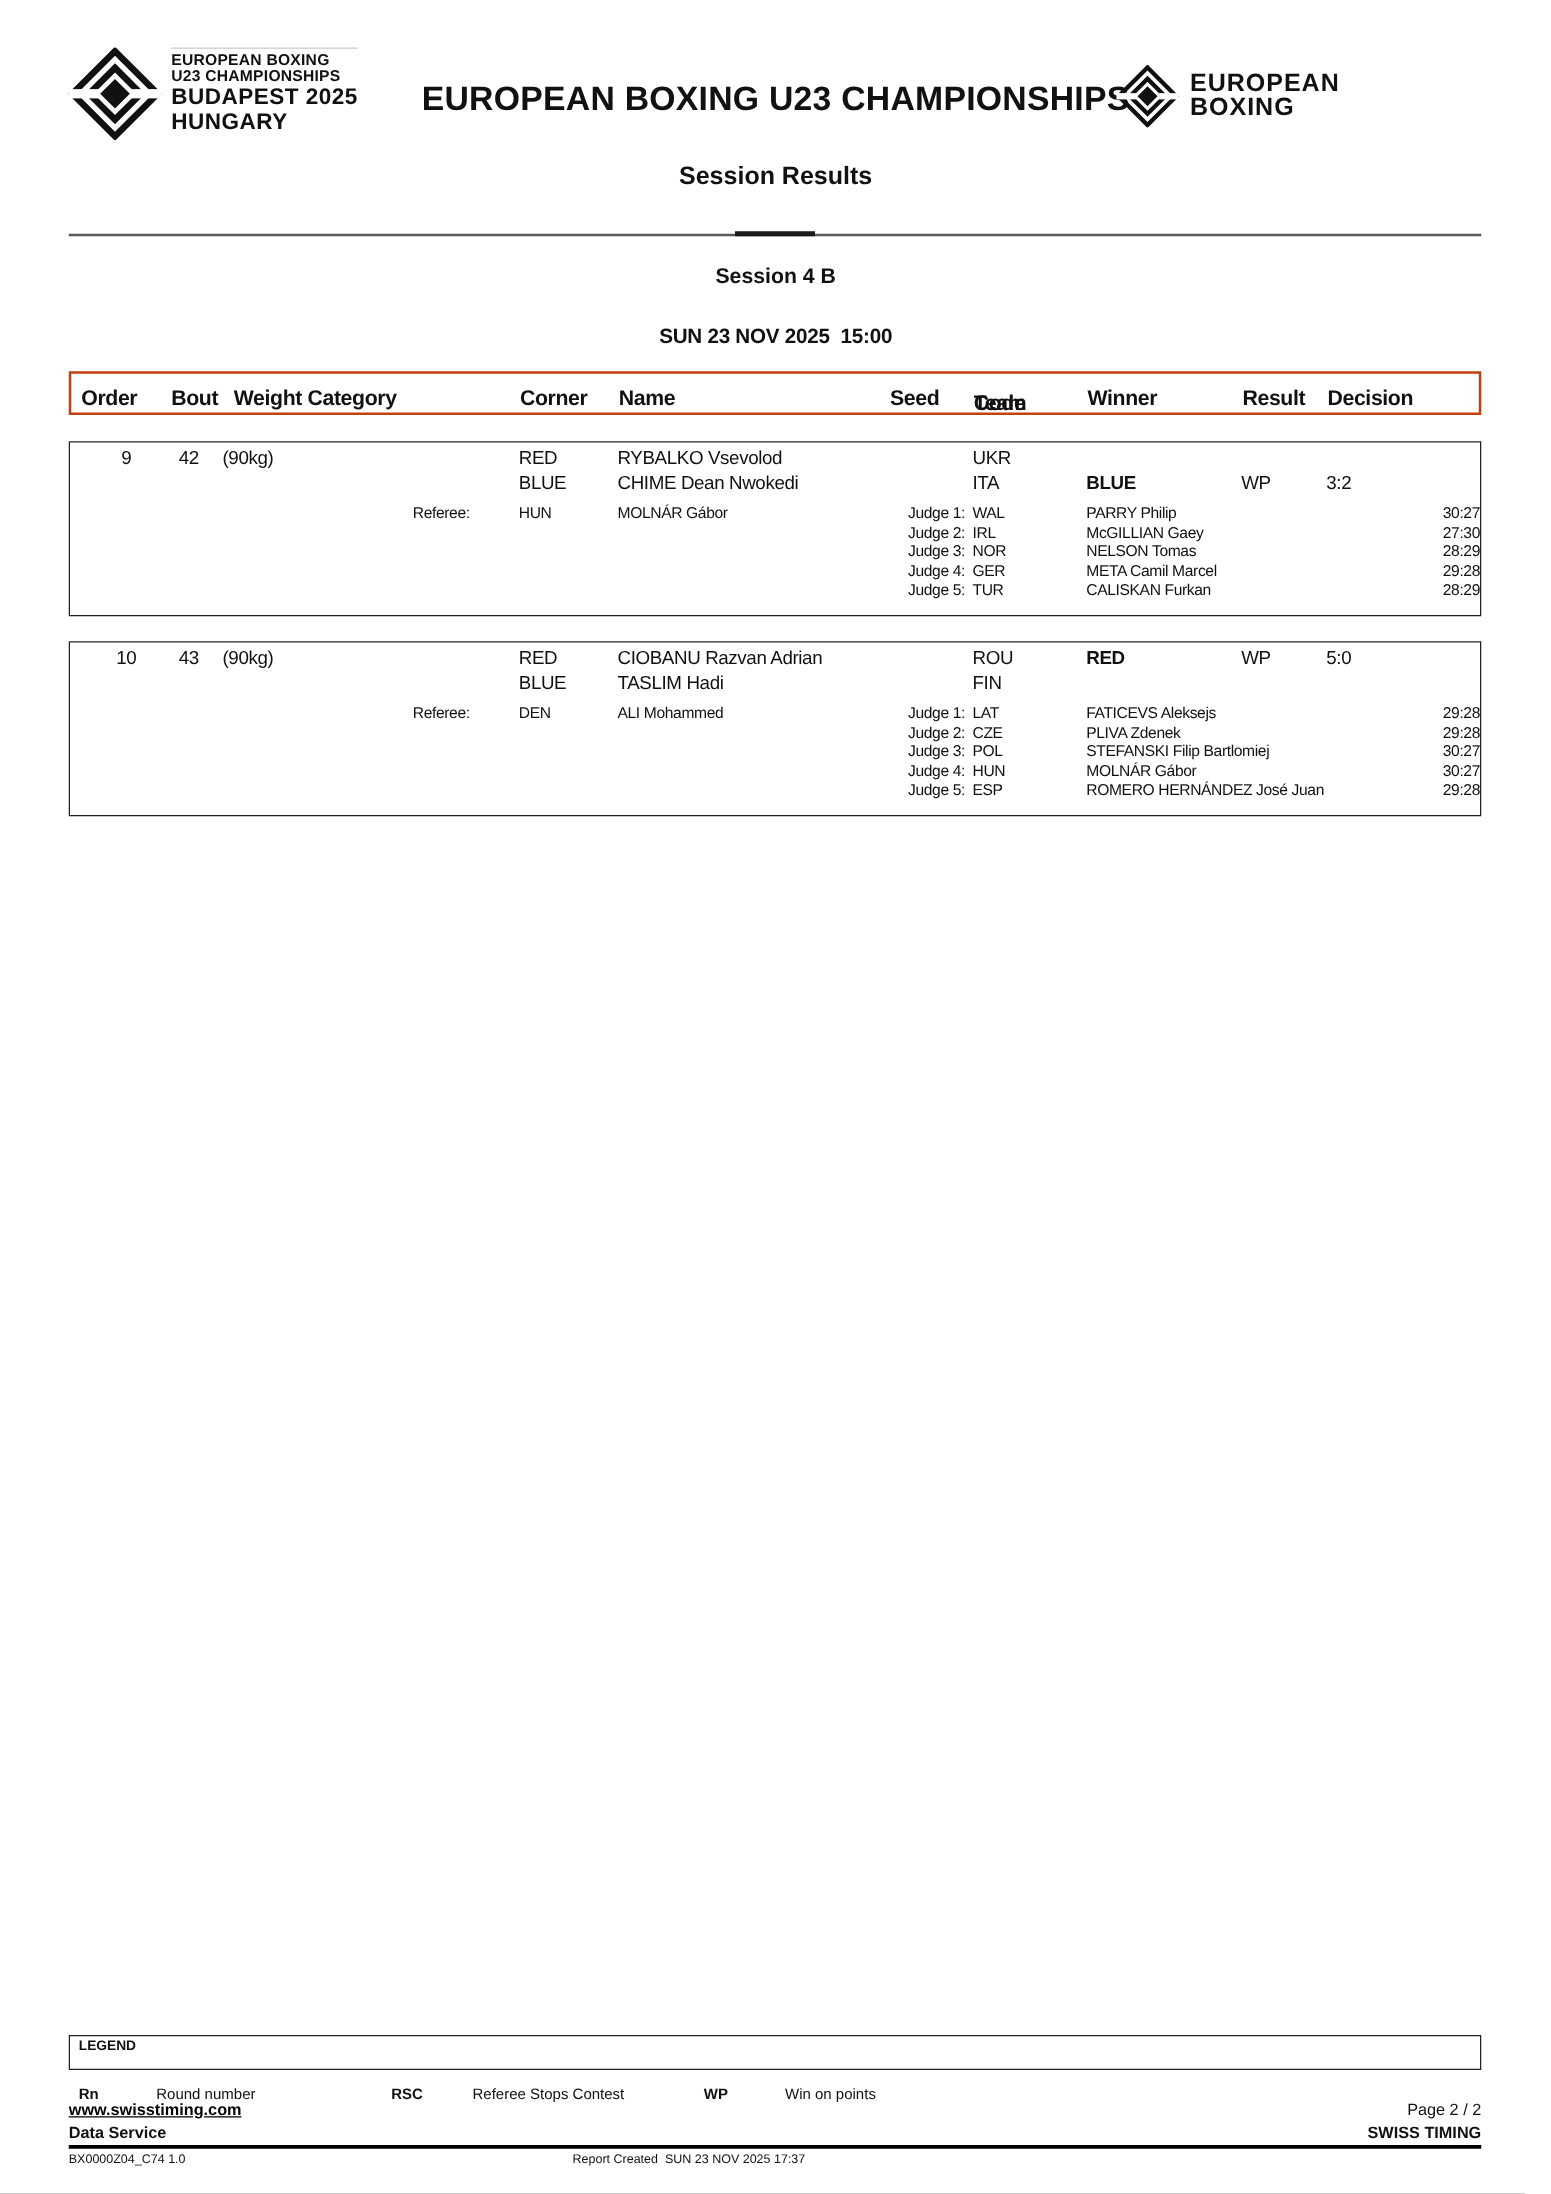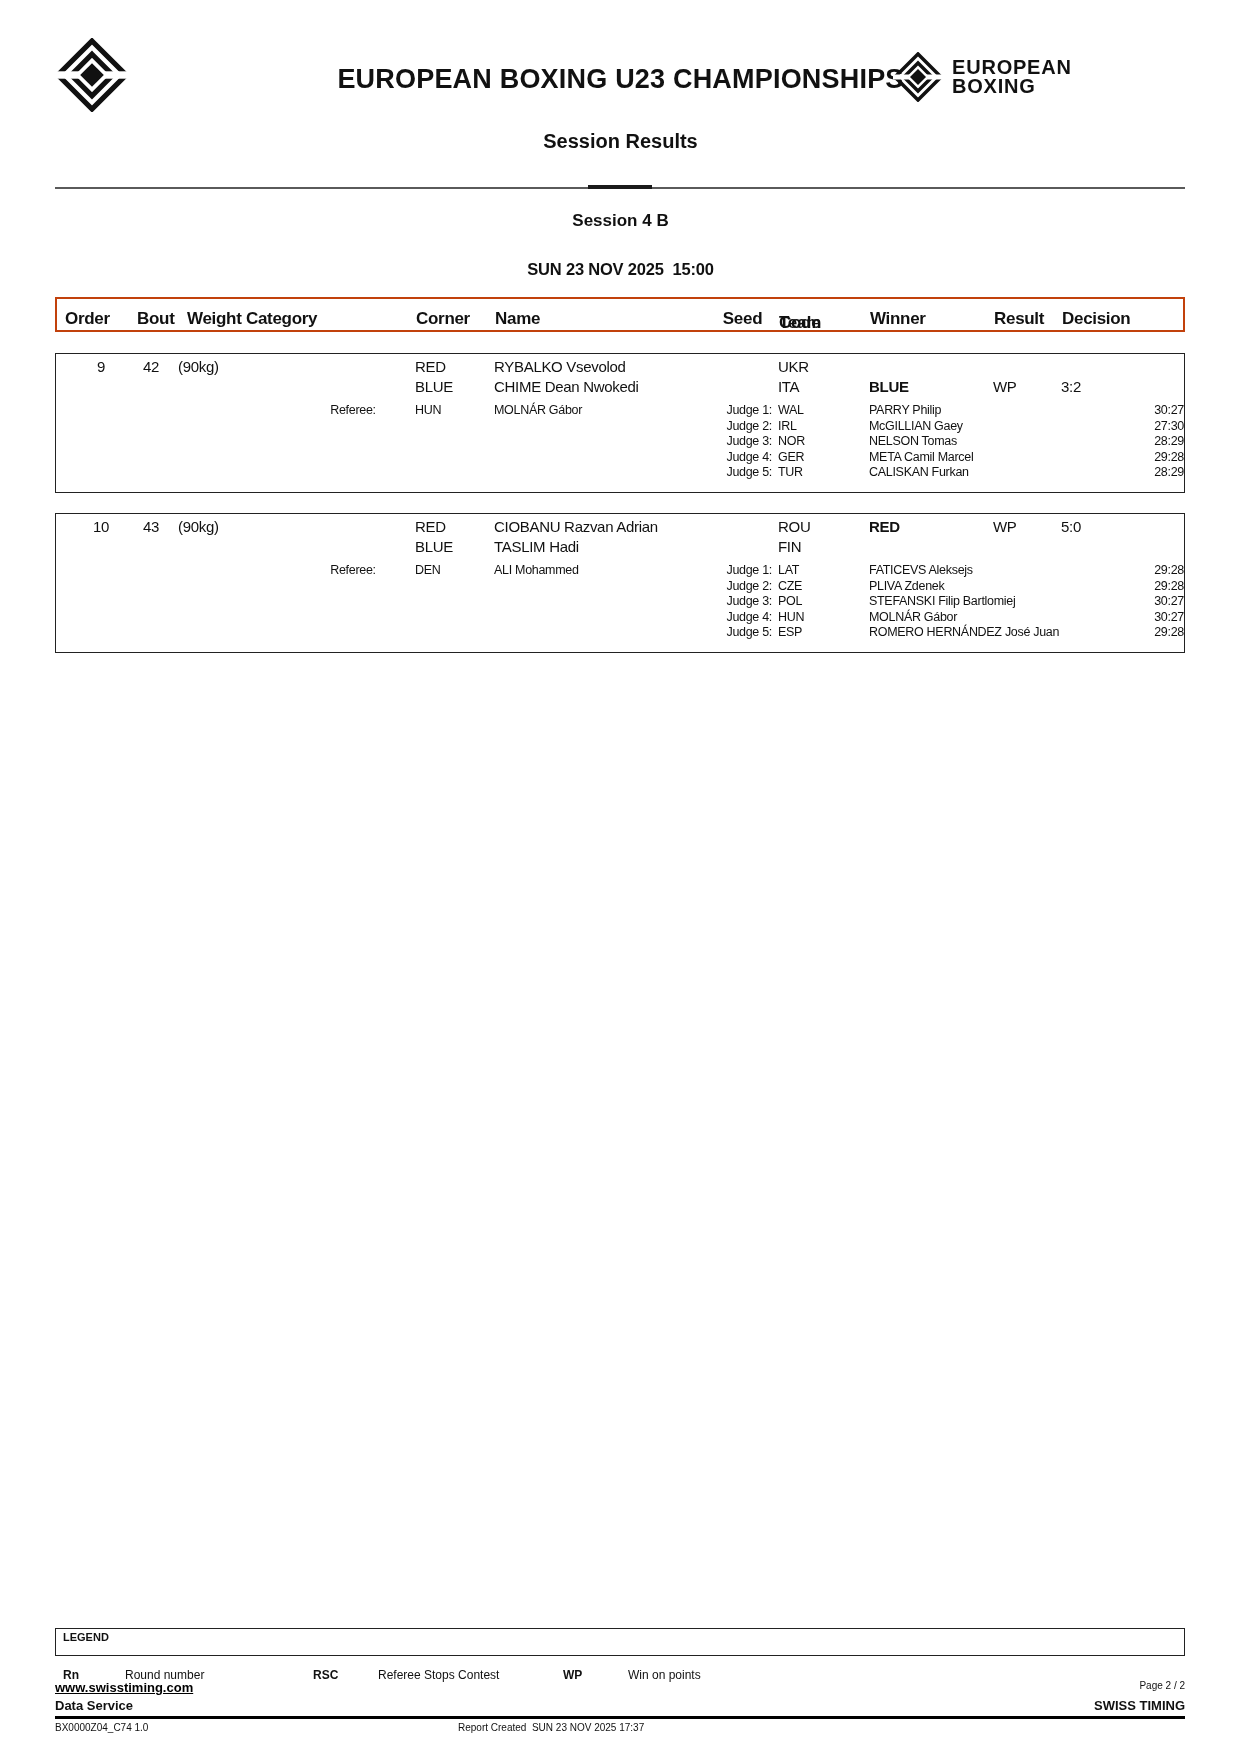--- a/index.html
+++ b/index.html
@@ -51,21 +51,21 @@
   .row-red  { top:3px; }
   .row-blue { top:23px; }
   .judge-row { height:16px; font-size:12.5px; line-height:16px; }
 
   
   .h-order    { left:8px; }
   .h-bout     { left:80px; }
   .h-weight   { left:130px; }
   .h-corner, .c-corner   { left:359px; }
   .h-name,  .c-name      { left:438px; }
-  .h-seed     { left:655px; width:61px; text-align:center; }
+  .h-seed     { left:655px; width:61px; text-align:left; }
   .h-team,  .c-team      { left:722px; }
   .h-winner, .c-winner   { left:813px; }
   .h-result, .c-result   { left:937px; }
   .h-decision, .c-decision { left:1005px; }
   .c-order    { left:25px; width:40px; text-align:center; }
   .c-bout     { left:75px; width:40px; text-align:center; }
   .c-weight   { left:122px; }
   .c-winner   { font-weight:bold; }
   .c-reflabel   { left:250px; width:94px; text-align:center; }
   .c-judgelabel { left:648px; width:68px; text-align:right; }
@@ -77,41 +77,47 @@
     border:1px solid #222; font-size:12px; }
   .legend-title { position:absolute; left:7px; top:2px; font-size:11px; font-weight:bold; }
   .legend-row { position:absolute; left:0; top:19px; width:100%; height:16px; line-height:16px; }
   .legend-row span { position:absolute; white-space:nowrap;margin-top:19px; }
   .lg-abbr { font-weight:bold; }
   .lg-a1 { left:7px; }  .lg-d1 { left:69px; }
   .lg-a2 { left:257px; } .lg-d2 { left:322px; }
   .lg-a3 { left:507px; } .lg-d3 { left:572px; }
 
   .foot-www  { position:absolute; left:55px; top:1680px; font-size:13px; font-weight:bold; text-decoration:underline; color:#000000; }
-  .foot-page { position:absolute; right:56px; top:1680px; font-size:10px; }
+  .foot-page { position:absolute; right:56px; top:1680px; font-size:13px; }
   .foot-service { position:absolute; left:55px; top:1698px; font-size:13px; font-weight:bold; }
   .foot-brand { position:absolute; right:56px; top:1698px; font-size:13px; font-weight:bold; }
   .foot-rule { position:absolute; left:55px; width:1130px; top:1716px; height:3px; background:#000; }
   .foot-code { position:absolute; left:55px; top:1722px; font-size:10px; }
   .foot-created { position:absolute; left:458px; top:1722px; font-size:10px; white-space:pre; }
 </style>
 </head>
 <body>
 
 <div class="page">
 
   <div class="budapest-logo">
     <svg viewBox="0 0 100 100">
       <g fill="none" stroke="#111" stroke-width="7">
         <path d="M50 4 96 50 50 96 4 50Z"></path>
         <path d="M50 22 78 50 50 78 22 50Z"></path>
       </g>
       <rect x="0" y="45" width="100" height="10" fill="#fff"></rect>
       <path d="M50 34 66 50 50 66 34 50Z" fill="#111"></path>
     </svg>
+    <div class="logo-text">
+      <div class="bl-line1">EUROPEAN BOXING</div>
+      <div class="bl-line2">U23 CHAMPIONSHIPS</div>
+      <div class="bl-line3">BUDAPEST 2025</div>
+      <div class="bl-line4">HUNGARY</div>
+    </div>
   </div>
 
   <div class="main-title">EUROPEAN BOXING U23 CHAMPIONSHIPS</div>
   <div class="page-subtitle">Session Results</div>
 
   <div class="org-logo">
     <svg viewBox="0 0 100 100">
       <g fill="none" stroke="#111" stroke-width="7">
         <path d="M50 4 96 50 50 96 4 50Z"></path>
         <path d="M50 22 78 50 50 78 22 50Z"></path>

